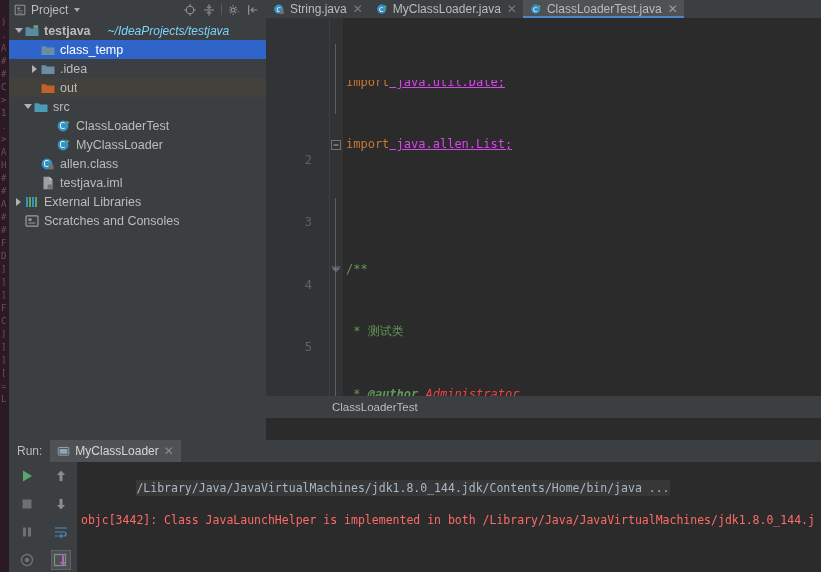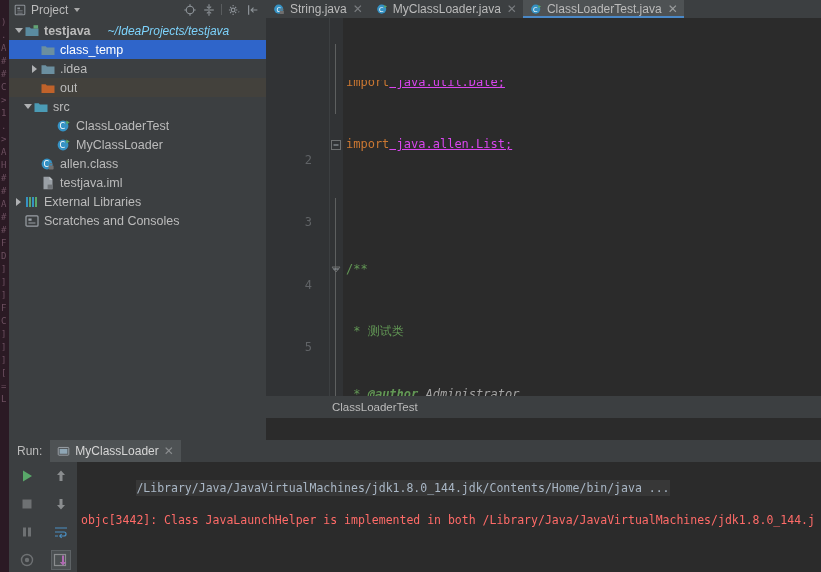--- a/index.html
+++ b/index.html
@@ -136,21 +136,21 @@
     position: absolute; left: 69px; width: 1px; background: #5e6060;
   }
   .src {
     position: absolute; left: 80px; top: 0; white-space: pre;
   }
 
   
   .kw { color: #cc7832; }
   .jdoc { color: #629755; }
   .jdoc-tag { color: #629755; font-style: italic; font-weight: bold; text-decoration: underline; }
-  .jdoc-i { color: #a3a3a3; font-style: italic; }
+  .jdoc-i { color: #ef4444; font-style: italic; }
   .txt { color: #d946ef; text-decoration: underline; }
 
   .breadcrumbs {
     position: absolute; left: 0; bottom: 0; width: 100%; height: 22px;
     background: #3c3f41; display: flex; align-items: center;
     padding-left: 66px; font-size: 11.5px; color: #bbbbbb;
   }
 
   
   .run-panel {

